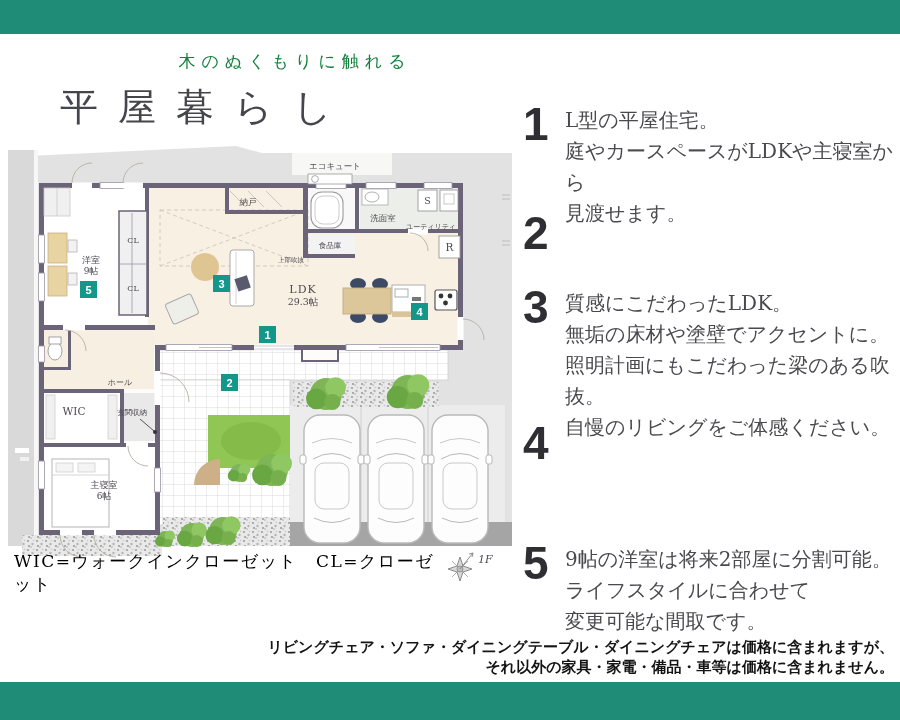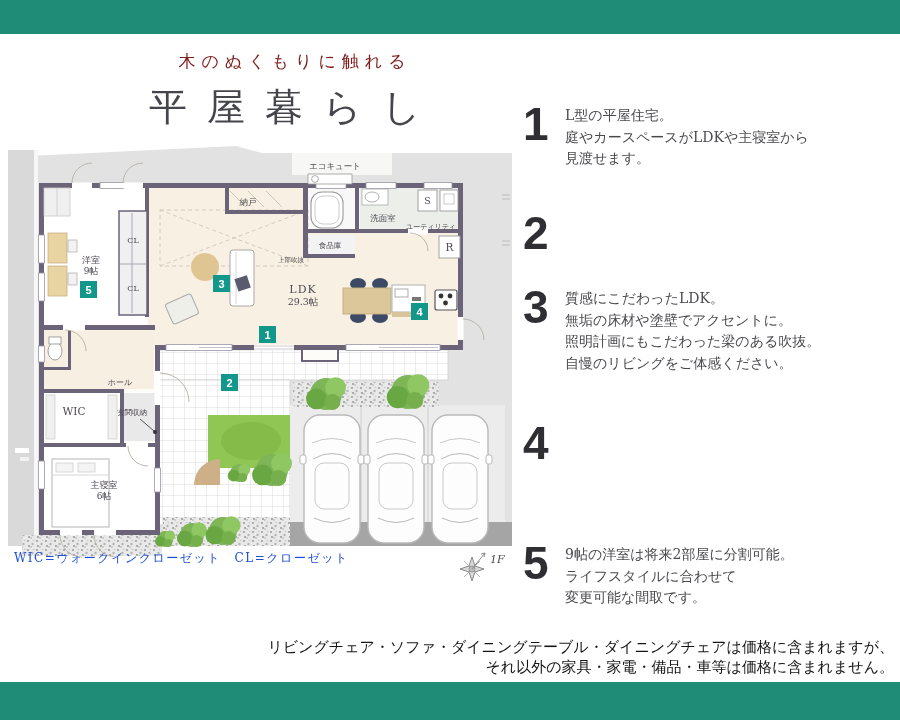--- a/index.html
+++ b/index.html
@@ -2,36 +2,36 @@
 <html><head>
 <meta charset="utf-8">
 <style>
   html,body{margin:0;padding:0;background:#fff;}
   .page{position:relative;width:900px;height:720px;overflow:hidden;background:#ffffff;
         font-family:"DejaVu Serif","Liberation Serif",serif;color:#4a4a50;}
   .band{position:absolute;left:0;width:900px;background:#1e8c76;}
   .band.top{top:0;height:34px;}
   .band.bottom{top:682px;height:38px;}
   .subtitle{position:absolute;left:60px;top:50px;width:470px;text-align:center;
-            font-size:17px;letter-spacing:6px;color:#7f1d1d;}
-  .page-title{position:absolute;left:60px;top:82px;width:470px;text-align:center;
+            font-size:17px;letter-spacing:6px;color:#15803d;}
+  .page-title{position:absolute;left:60px;top:82px;width:470px;text-align:left;
               font-size:38px;letter-spacing:20px;color:#45454c;}
   .plan-wrap{position:absolute;left:8px;top:143px;width:568px;height:425px;}
-  .legend{position:absolute;left:14px;top:550px;width:430px;font-size:12px;
-          letter-spacing:1.5px;color:#1d4ed8;}
-  .compass{position:absolute;left:452px;top:549px;text-align:right;}
+  .legend{position:absolute;left:14px;top:550px;width:430px;font-size:17px;
+          letter-spacing:1.5px;color:#000000;}
+  .compass{position:absolute;left:440px;top:549px;text-align:right;}
   .features{position:absolute;left:523px;top:0;width:374px;}
   .feature{position:absolute;display:flex;left:0;width:374px;}
   .feature .num{font-family:"Liberation Sans",sans-serif;font-weight:bold;
                 font-size:46px;line-height:0.95;color:#2e2e33;width:36px;flex:0 0 36px;}
-  .feature .txt{font-size:14px;line-height:1.55;color:#4a4a4e;white-space:pre-line;
+  .feature .txt{font-size:20px;line-height:1.55;color:#4a4a4e;white-space:pre-line;
                 padding-left:6px;padding-top:2px;}
   .f1{top:103px;} .f2{top:212px;} .f3{top:286px;} .f4{top:422px;} .f5{top:542px;}
   .disclaimer{position:absolute;right:6px;top:637px;width:780px;text-align:right;
-              font-family:"Liberation Sans",sans-serif;font-weight:normal;font-size:15px;
+              font-family:"Liberation Sans",sans-serif;font-weight:bold;font-size:15px;
               line-height:1.35;color:#141414;white-space:pre-line;}
   svg text{font-family:"DejaVu Serif","Liberation Serif",serif;fill:#4e4a52;}
   .marker-num{font-family:"Liberation Sans",sans-serif;font-weight:bold;fill:#ffffff;}
 </style>
 </head>
 <body>
 
 <div class="page">
 
   <div class="band top"></div>

